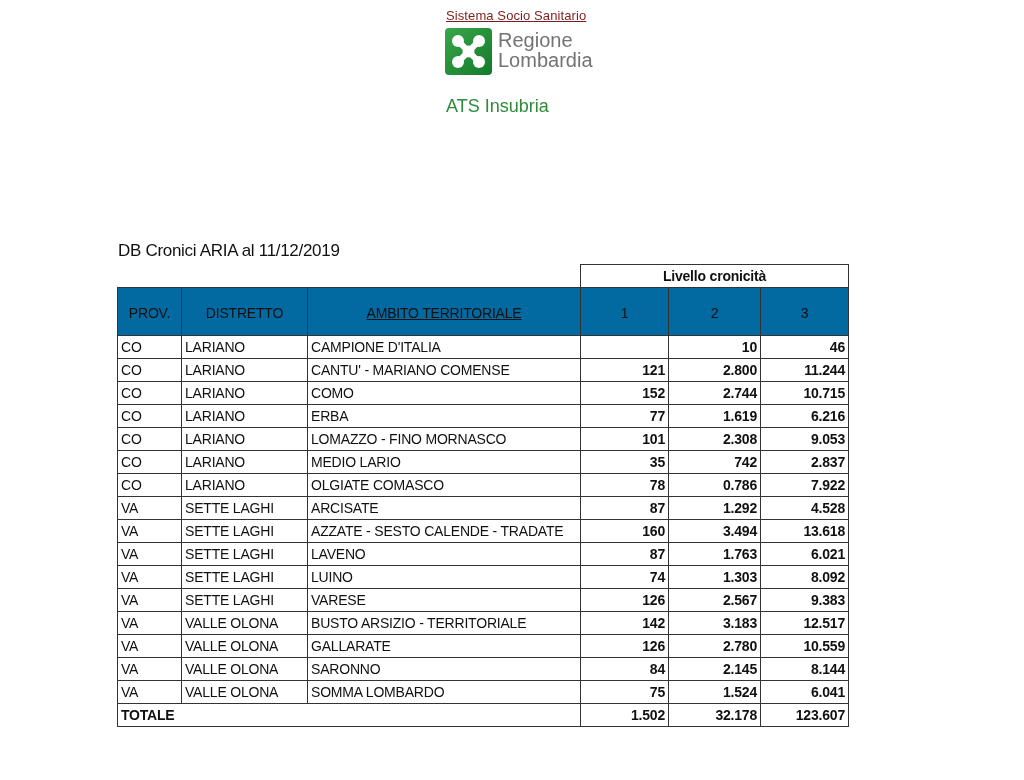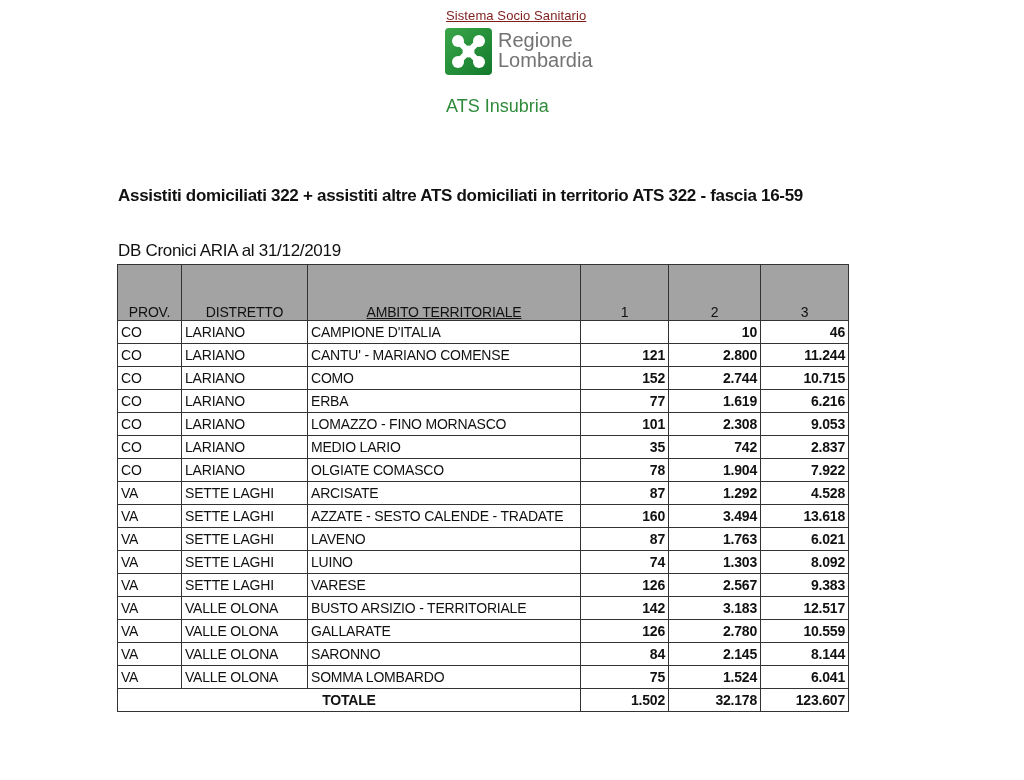--- a/index.html
+++ b/index.html
@@ -12,21 +12,21 @@
   .logo .brand { position: absolute; left: 54px; top: 24px; font-size: 20px; line-height: 20px; color: #737373; white-space: nowrap; }
   .logo .sub { position: absolute; left: 2px; top: 90px; font-size: 18px; color: #2e8b3a; white-space: nowrap; }
 
   .title { position: absolute; left: 118px; top: 183px; font-size: 17px; font-weight: bold; line-height: 25px; color: #111; white-space: nowrap; letter-spacing: -0.3px; }
   .subtitle { position: absolute; left: 118px; top: 238px; font-size: 17px; line-height: 25px; color: #111; white-space: nowrap; letter-spacing: -0.3px; }
 
   table.grid { position: absolute; left: 117px; top: 264px; border-collapse: collapse; font-size: 14px; letter-spacing: -0.2px; }
   table.grid td { border: 1px solid #333; height: 23px; padding: 0 3px; white-space: nowrap; box-sizing: border-box; }
   td.nb { border: none !important; }
   td.group { text-align: center; font-weight: bold; height: 24px; }
-  tr.hdr td { background: #a3a3a3; height: 56px; vertical-align: bottom; text-align: center; padding-bottom: 0; }
+  tr.hdr td { background: #0369a1; height: 48px; vertical-align: bottom; text-align: center; padding-bottom: 14px; }
   td.num { text-align: right; font-weight: bold; }
   tr.tot td { font-weight: bold; }
   .c1 { width: 64px; } .c2 { width: 126px; } .c3 { width: 273px; text-decoration: underline; }
   .c4 { width: 88px; } .c5 { width: 92px; } .c6 { width: 88px; }
 </style>
 </head>
 <body>
 
 <div class="logo">
   <div class="tagline">Sistema Socio Sanitario</div>
@@ -44,26 +44,31 @@
     </svg>
   </div>
   <div class="brand">
     <div>Regione</div>
     <div>Lombardia</div>
   </div>
   <div class="sub">ATS Insubria</div>
 </div>
 
 <div class="title">
-  <div>Assistiti domiciliati 322 + assistiti altre ATS domiciliati in territorio  ATS 322 - fascia 16-59</div>
 </div>
-<div class="subtitle">DB Cronici ARIA al 31/12/2019</div>
+<div class="subtitle">DB Cronici ARIA al 11/12/2019</div>
 
 <table class="grid">
   <tbody id="tbody">
+    <tr>
+      <td class="nb c1"></td>
+      <td class="nb c2"></td>
+      <td class="nb c3"></td>
+      <td class="group" colspan="3">Livello cronicità</td>
+    </tr>
     <tr class="hdr">
       <td class="c1">PROV.</td>
       <td class="c2">DISTRETTO</td>
       <td class="c3">AMBITO TERRITORIALE</td>
       <td class="c4">1</td>
       <td class="c5">2</td>
       <td class="c6">3</td>
     </tr>
   <tr>
         <td>CO</td>
@@ -111,21 +116,21 @@
         <td>MEDIO LARIO</td>
         <td class="num">35</td>
         <td class="num">742</td>
         <td class="num">2.837</td>
       </tr>
       <tr>
         <td>CO</td>
         <td>LARIANO</td>
         <td>OLGIATE COMASCO</td>
         <td class="num">78</td>
-        <td class="num">1.904</td>
+        <td class="num">0.786</td>
         <td class="num">7.922</td>
       </tr>
       <tr>
         <td>VA</td>
         <td>SETTE LAGHI</td>
         <td>ARCISATE</td>
         <td class="num">87</td>
         <td class="num">1.292</td>
         <td class="num">4.528</td>
       </tr>
@@ -187,19 +192,19 @@
       </tr>
       <tr>
         <td>VA</td>
         <td>VALLE OLONA</td>
         <td>SOMMA LOMBARDO</td>
         <td class="num">75</td>
         <td class="num">1.524</td>
         <td class="num">6.041</td>
       </tr>
       <tr class="tot">
-        <td colspan="3" style="text-align: center;">TOTALE</td>
+        <td colspan="3" style="">TOTALE</td>
         <td class="num">1.502</td>
         <td class="num">32.178</td>
         <td class="num">123.607</td>
       </tr>
     </tbody>
 </table>
 
 </body></html>

